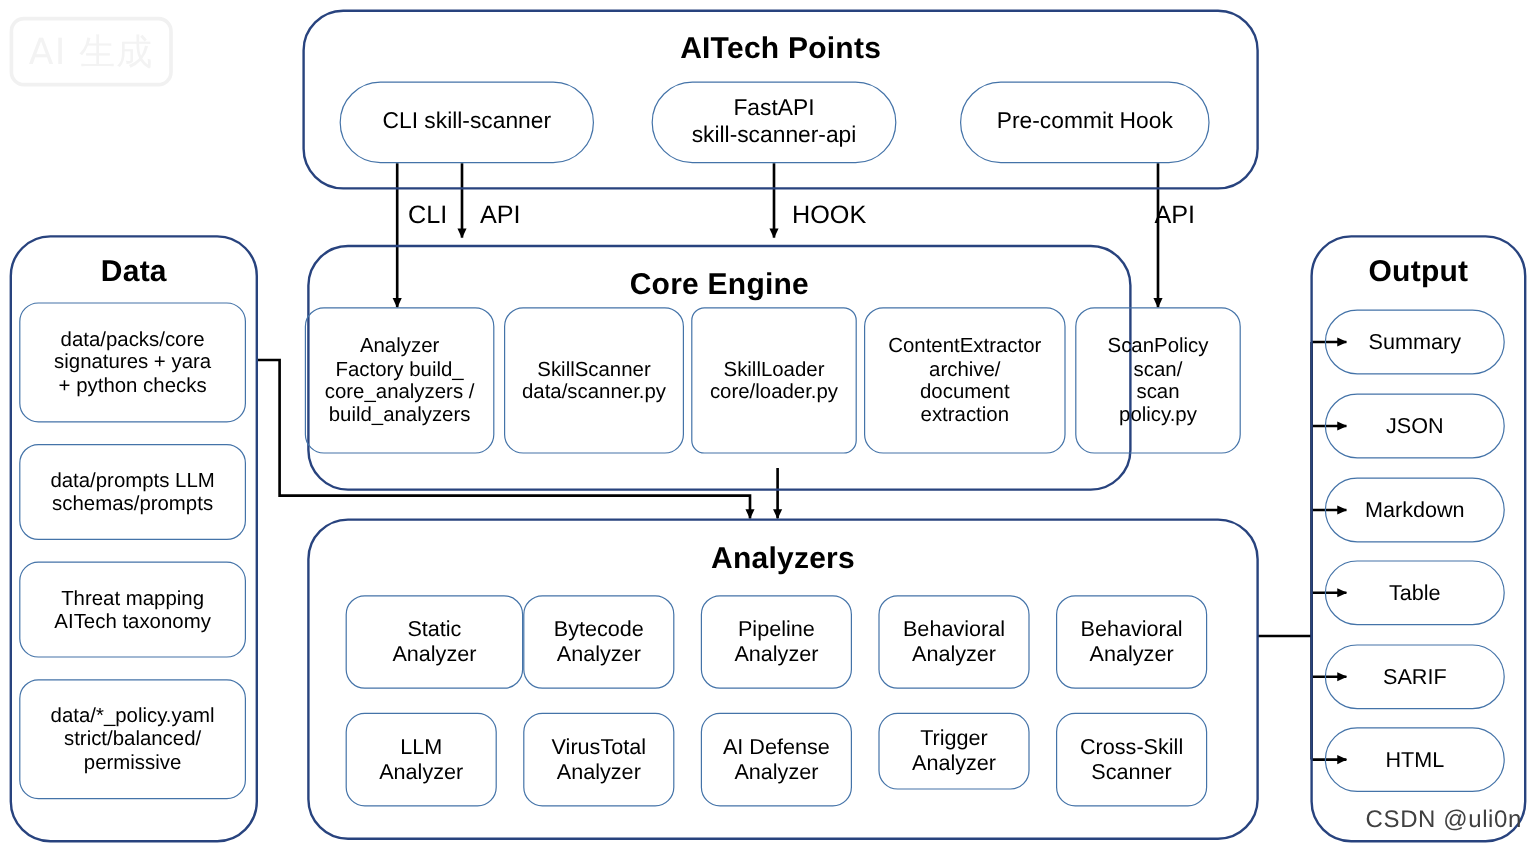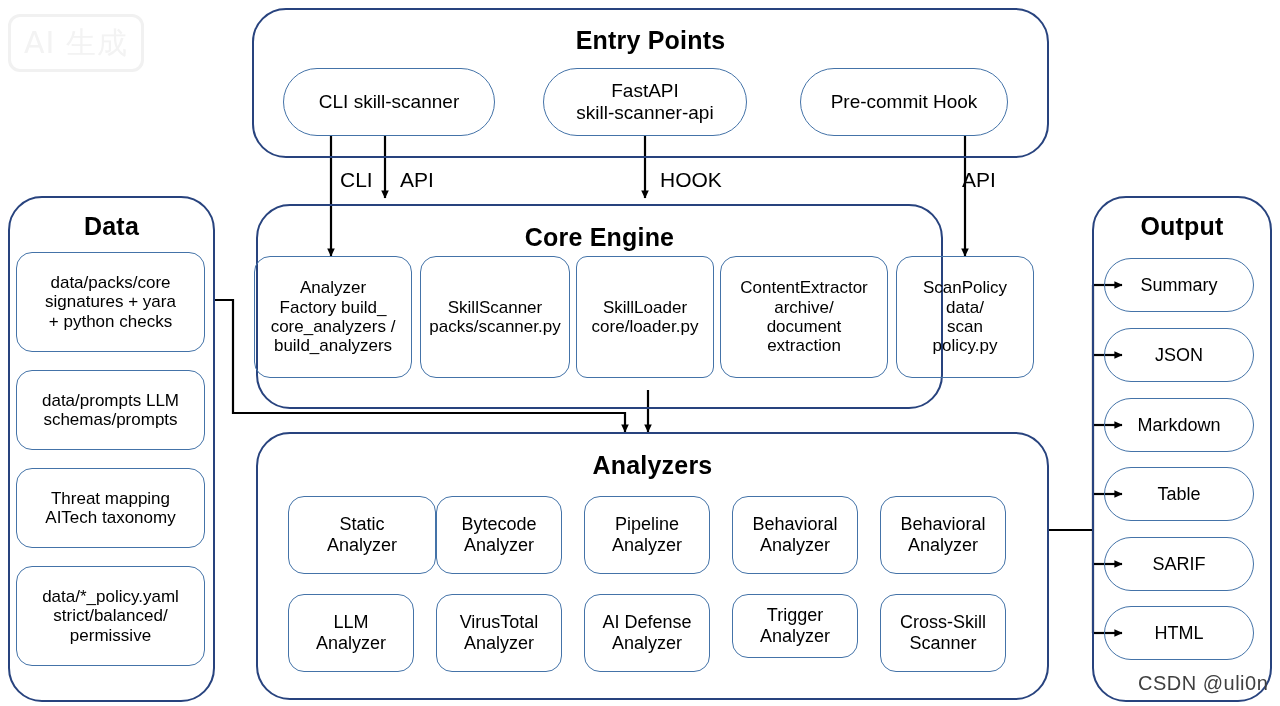--- a/index.html
+++ b/index.html
@@ -127,21 +127,21 @@
     <path d="M1093,285 L1093,633" stroke="#000000" stroke-width="2.2" fill="none"></path>
     <path d="M1093,285 L1122,285" stroke="#000000" stroke-width="2.2" fill="none" marker-end="url(#ah)"></path>
     <path d="M1093,355 L1122,355" stroke="#000000" stroke-width="2.2" fill="none" marker-end="url(#ah)"></path>
     <path d="M1093,425 L1122,425" stroke="#000000" stroke-width="2.2" fill="none" marker-end="url(#ah)"></path>
     <path d="M1093,494 L1122,494" stroke="#000000" stroke-width="2.2" fill="none" marker-end="url(#ah)"></path>
     <path d="M1093,564 L1122,564" stroke="#000000" stroke-width="2.2" fill="none" marker-end="url(#ah)"></path>
     <path d="M1093,633 L1122,633" stroke="#000000" stroke-width="2.2" fill="none" marker-end="url(#ah)"></path>
   </svg>
 
   <div class="group" style="left:252px; top:8px; width:797px; height:150px;">
-    <div class="group-title" style="top:16px; font-size:25px;">Entry Points</div>
+    <div class="group-title" style="top:16px; font-size:25px;">AITech Points</div>
   </div>
   <div class="node pill" style="left:283px; top:68px; width:212px; height:68px; font-size:19px;">CLI skill-scanner</div>
   <div class="node pill" style="left:543px; top:68px; width:204px; height:68px; font-size:19px;">FastAPI
 skill-scanner-api</div>
   <div class="node pill" style="left:800px; top:68px; width:208px; height:68px; font-size:19px;">Pre-commit Hook</div>
 
   <div class="edge-label" style="left:340px; top:168px; font-size:21px;">CLI</div>
   <div class="edge-label" style="left:400px; top:168px; font-size:21px;">API</div>
   <div class="edge-label" style="left:660px; top:168px; font-size:21px;">HOOK</div>
   <div class="edge-label" style="left:962px; top:168px; font-size:21px;">API</div>
@@ -161,29 +161,29 @@
 permissive</div>
 
   <div class="group" style="left:256px; top:204px; width:687px; height:205px;">
     <div class="group-title" style="top:17px; font-size:25px;">Core Engine</div>
   </div>
   <div class="node r16" style="left:254px; top:256px; width:158px; height:122px; font-size:17px;">Analyzer
 Factory build_
 core_analyzers /
 build_analyzers</div>
   <div class="node r16" style="left:420px; top:256px; width:150px; height:122px; font-size:17px;">SkillScanner
-packs/scanner.py</div>
+data/scanner.py</div>
   <div class="node r16" style="left:576px; top:256px; width:138px; height:122px; font-size:17px;border-radius:11px;">SkillLoader
 core/loader.py</div>
   <div class="node r16" style="left:720px; top:256px; width:168px; height:122px; font-size:17px;">ContentExtractor
 archive/
 document
 extraction</div>
   <div class="node r16" style="left:896px; top:256px; width:138px; height:122px; font-size:17px;">ScanPolicy
-data/
+scan/
 scan
 policy.py</div>
 
   <div class="group" style="left:256px; top:432px; width:793px; height:268px;">
     <div class="group-title" style="top:17px; font-size:25px;">Analyzers</div>
   </div>
 
   <div class="node r16" style="left:288px; top:496px; width:148px; height:78px; font-size:18px;">Static
 Analyzer</div>
   <div class="node r16" style="left:436px; top:496px; width:126px; height:78px; font-size:18px;">Bytecode

